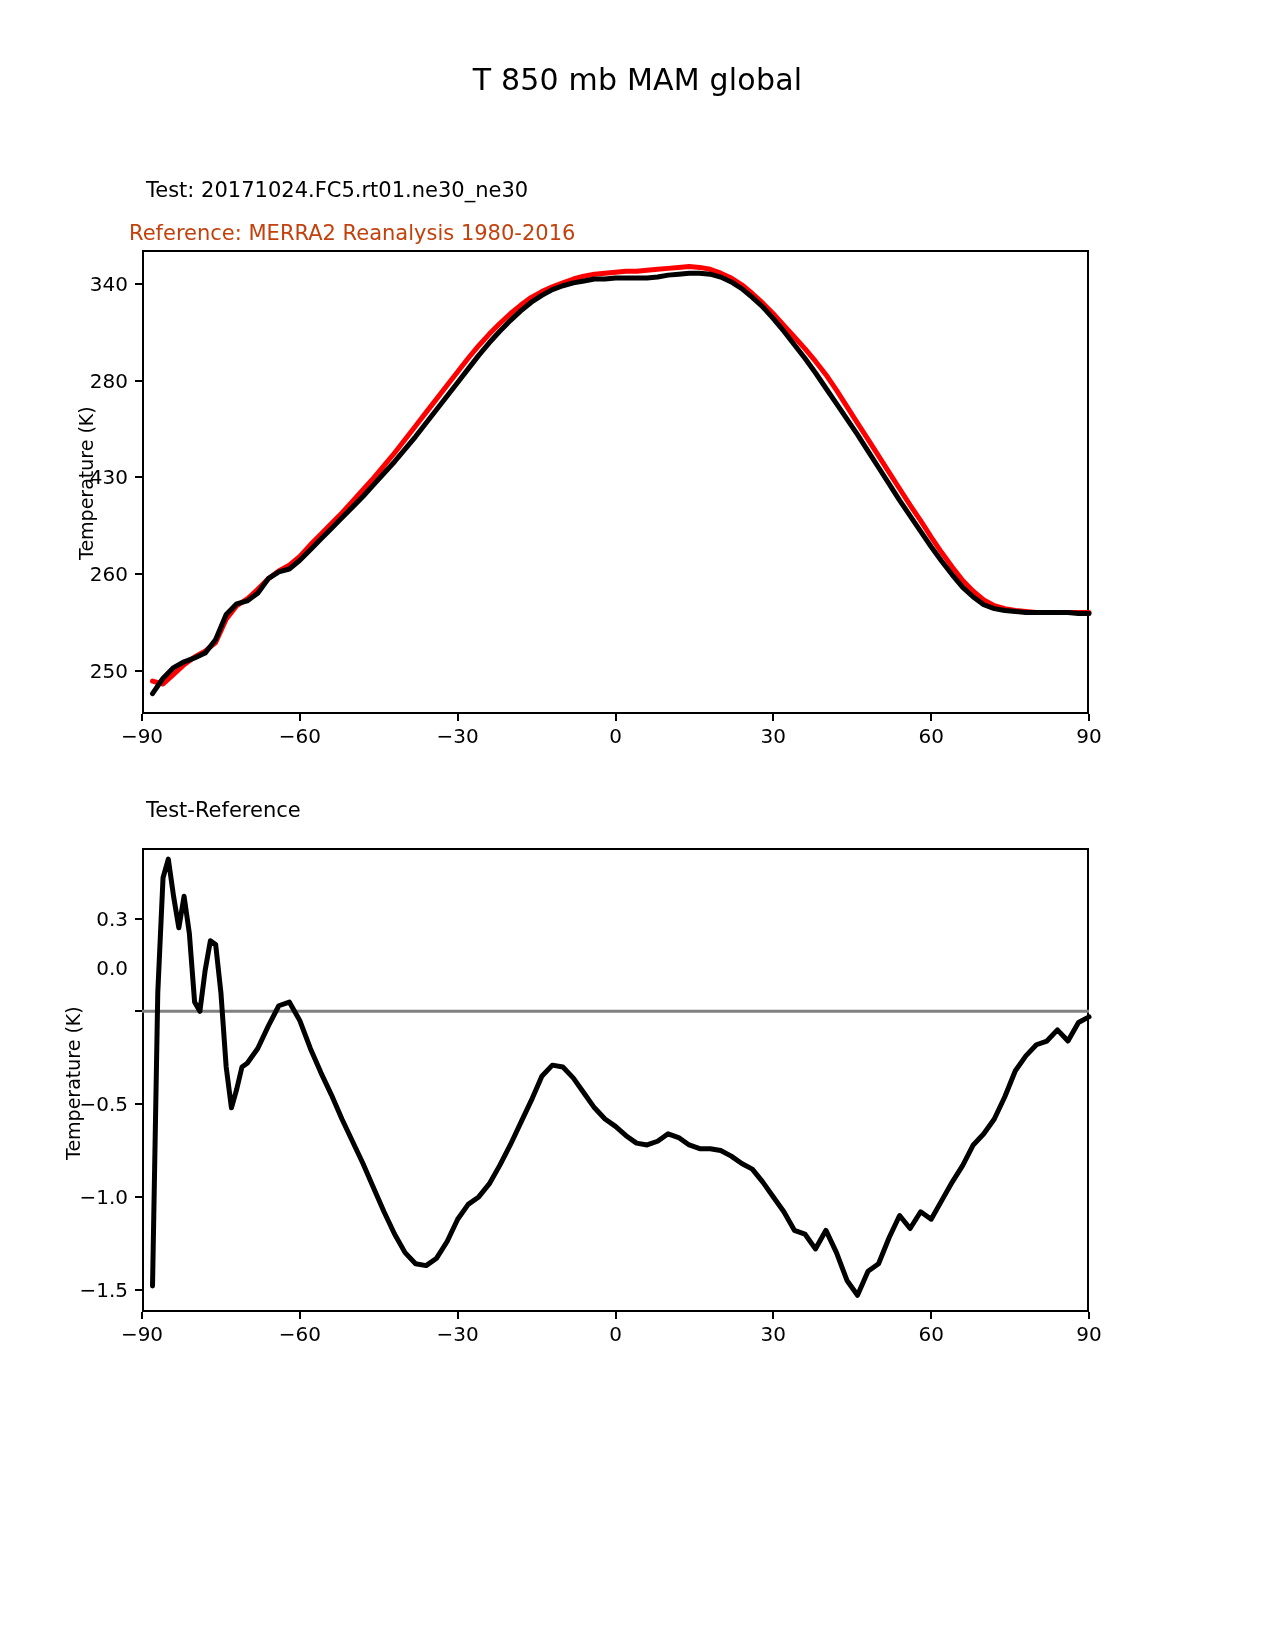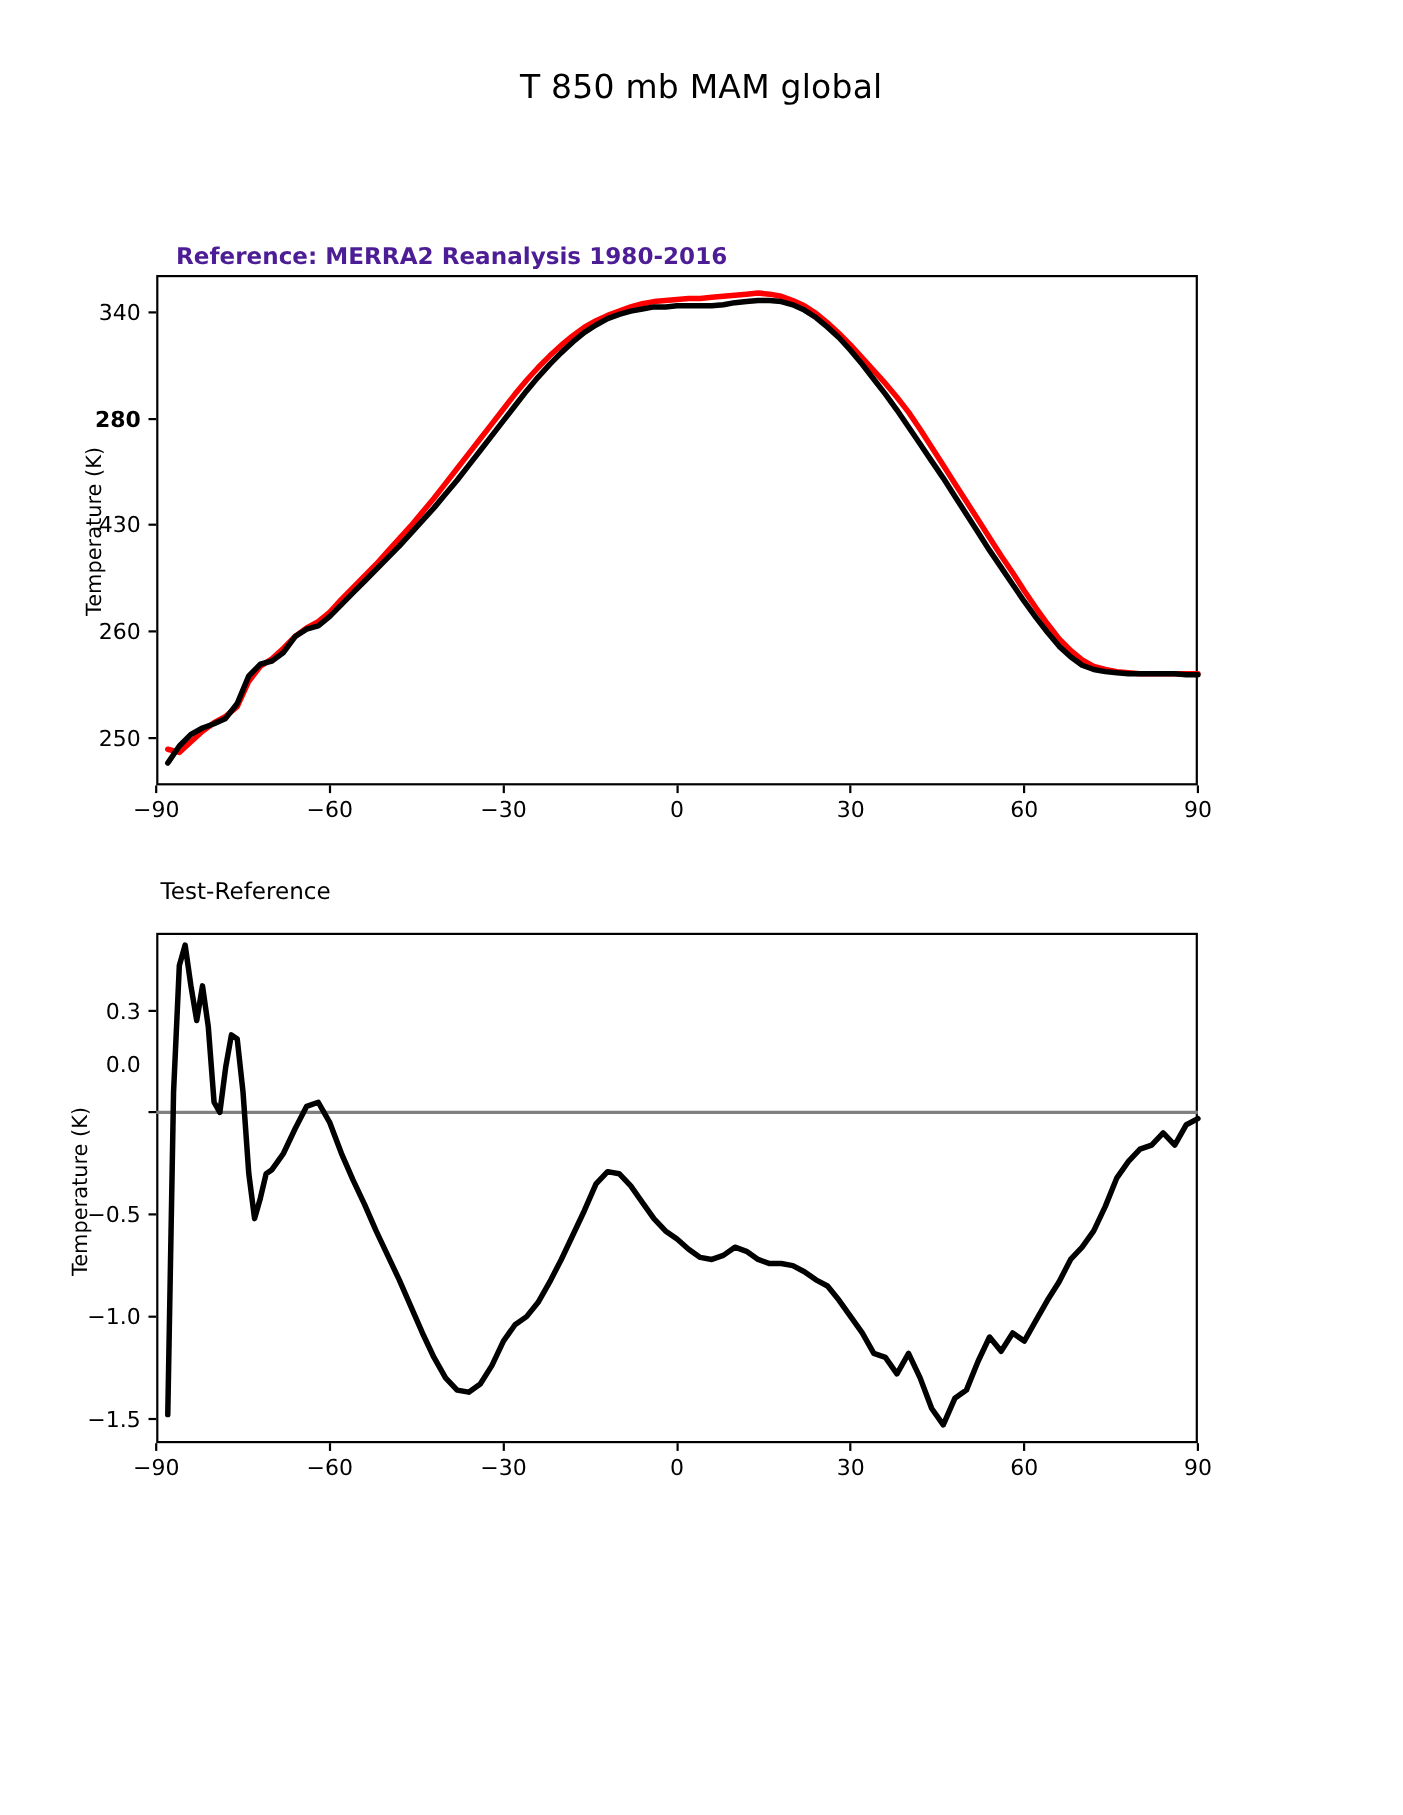--- a/index.html
+++ b/index.html
@@ -71,24 +71,23 @@
     position: absolute;
     font-size: 21px;
     white-space: nowrap;
   }
   .legend-test {
     left: 146px;
     top: 178px;
     color: #000000;
   }
   .legend-ref {
-    left: 160px;
+    left: 129px;
     top: 221px;
-    color: #4c1d95;
-    font-weight: bold;
+    color: #c2410c;
   }
   .subpanel-label {
     position: absolute;
     left: 146px;
     top: 798px;
     font-size: 21px;
     color: #000000;
   }
 
   .ylabel {
@@ -134,36 +133,37 @@
     height: 2px;
   }
 </style>
 </head>
 <body>
 
 <div class="figure">
 
   <div class="fig-title">T 850 mb MAM global</div>
 
+  <div class="legend-line legend-test">Test: 20171024.FC5.rt01.ne30_ne30</div>
   <div class="legend-line legend-ref">Reference: MERRA2 Reanalysis 1980-2016</div>
 
   <div class="ylabel" id="ylabel-top">Temperature (K)</div>
 
   <div class="panel" id="panel-top">
     <div class="axes"></div>
     <svg class="plot" id="svg-top" viewBox="0 0 947 464" preserveAspectRatio="none">
       <polyline id="line-top-ref" fill="none" stroke="#ff0000" stroke-width="5" stroke-linejoin="round" stroke-linecap="round" points="10.52,431.13 21.04,434.03 31.57,424.37 42.09,414.70 52.61,406.97 63.13,401.17 73.66,392.47 84.18,369.27 94.70,355.73 105.22,348.97 115.74,339.30 126.27,328.67 136.79,320.93 147.31,315.13 157.83,306.43 168.36,294.83 178.88,284.20 189.40,273.57 199.92,262.93 210.44,251.33 220.97,239.73 231.49,228.13 242.01,215.57 252.53,203.00 263.06,189.47 273.58,175.93 284.10,162.40 294.62,148.87 305.14,135.33 315.67,121.80 326.19,108.27 336.71,95.70 347.23,84.10 357.76,73.47 368.28,63.80 378.80,55.10 389.32,47.37 399.84,41.57 410.37,36.73 420.89,32.87 431.41,29.00 441.93,26.10 452.46,24.17 462.98,23.20 473.50,22.23 484.02,21.27 494.54,21.27 505.07,20.30 515.59,19.33 526.11,18.37 536.63,17.40 547.16,16.43 557.68,17.40 568.20,19.33 578.72,23.20 589.24,28.03 599.77,34.80 610.29,43.50 620.81,53.17 631.33,63.80 641.86,75.40 652.38,87.00 662.90,98.60 673.42,111.17 683.94,124.70 694.47,140.17 704.99,156.60 715.51,173.03 726.03,189.47 736.56,205.90 747.08,222.33 757.60,238.77 768.12,255.20 778.64,270.67 789.17,287.10 799.69,302.57 810.21,317.07 820.73,330.60 831.26,341.23 841.78,349.93 852.30,355.73 862.82,358.63 873.34,360.57 883.87,361.53 894.39,362.50 904.91,362.50 915.43,362.50 925.96,362.50 936.48,362.50 947.00,362.50"></polyline>
       <polyline id="line-top-test" fill="none" stroke="#000000" stroke-width="5" stroke-linejoin="round" stroke-linecap="round" points="10.52,443.70 21.04,428.23 31.57,417.60 42.09,411.80 52.61,407.93 63.13,403.10 73.66,389.57 84.18,364.43 94.70,353.80 105.22,350.90 115.74,343.17 126.27,328.67 136.79,321.90 147.31,319.00 157.83,310.30 168.36,299.67 178.88,289.03 189.40,278.40 199.92,267.77 210.44,257.13 220.97,246.50 231.49,234.90 242.01,223.30 252.53,211.70 263.06,199.13 273.58,186.57 284.10,173.03 294.62,159.50 305.14,145.97 315.67,132.43 326.19,118.90 336.71,105.37 347.23,92.80 357.76,81.20 368.28,70.57 378.80,60.90 389.32,52.20 399.84,45.43 410.37,39.63 420.89,35.77 431.41,32.87 441.93,30.93 452.46,29.00 462.98,29.00 473.50,28.03 484.02,28.03 494.54,28.03 505.07,28.03 515.59,27.07 526.11,25.13 536.63,24.17 547.16,23.20 557.68,23.20 568.20,24.17 578.72,27.07 589.24,31.90 599.77,38.67 610.29,47.37 620.81,57.03 631.33,68.63 641.86,81.20 652.38,94.73 662.90,108.27 673.42,122.77 683.94,138.23 694.47,153.70 704.99,169.17 715.51,184.63 726.03,201.07 736.56,217.50 747.08,233.93 757.60,250.37 768.12,265.83 778.64,281.30 789.17,296.77 799.69,311.27 810.21,324.80 820.73,337.37 831.26,347.03 841.78,354.77 852.30,358.63 862.82,360.57 873.34,361.53 883.87,362.50 894.39,362.50 904.91,362.50 915.43,362.50 925.96,362.50 936.48,363.47 947.00,363.47"></polyline>
     </svg>
   </div>
 
   <div class="tick-label ytick" id="ytl-top-0" style="left: 128px; top: 670.5px;">250</div>
   <div class="tick-label ytick" id="ytl-top-1" style="left: 128px; top: 573.833px;">260</div>
   <div class="tick-label ytick" id="ytl-top-2" style="left: 128px; top: 477.167px;">430</div>
-  <div class="tick-label ytick" id="ytl-top-3" style="left: 128px; top: 380.5px; font-weight: bold;">280</div>
+  <div class="tick-label ytick" id="ytl-top-3" style="left: 128px; top: 380.5px;">280</div>
   <div class="tick-label ytick" id="ytl-top-4" style="left: 128px; top: 283.833px;">340</div>
 
   <div class="tick-label xtick" id="xtl-top-0" style="left: 142px; top: 724px;">−90</div>
   <div class="tick-label xtick" id="xtl-top-1" style="left: 299.833px; top: 724px;">−60</div>
   <div class="tick-label xtick" id="xtl-top-2" style="left: 457.667px; top: 724px;">−30</div>
   <div class="tick-label xtick" id="xtl-top-3" style="left: 615.5px; top: 724px;">0</div>
   <div class="tick-label xtick" id="xtl-top-4" style="left: 773.333px; top: 724px;">30</div>
   <div class="tick-label xtick" id="xtl-top-5" style="left: 931.167px; top: 724px;">60</div>
   <div class="tick-label xtick" id="xtl-top-6" style="left: 1089px; top: 724px;">90</div>
 

